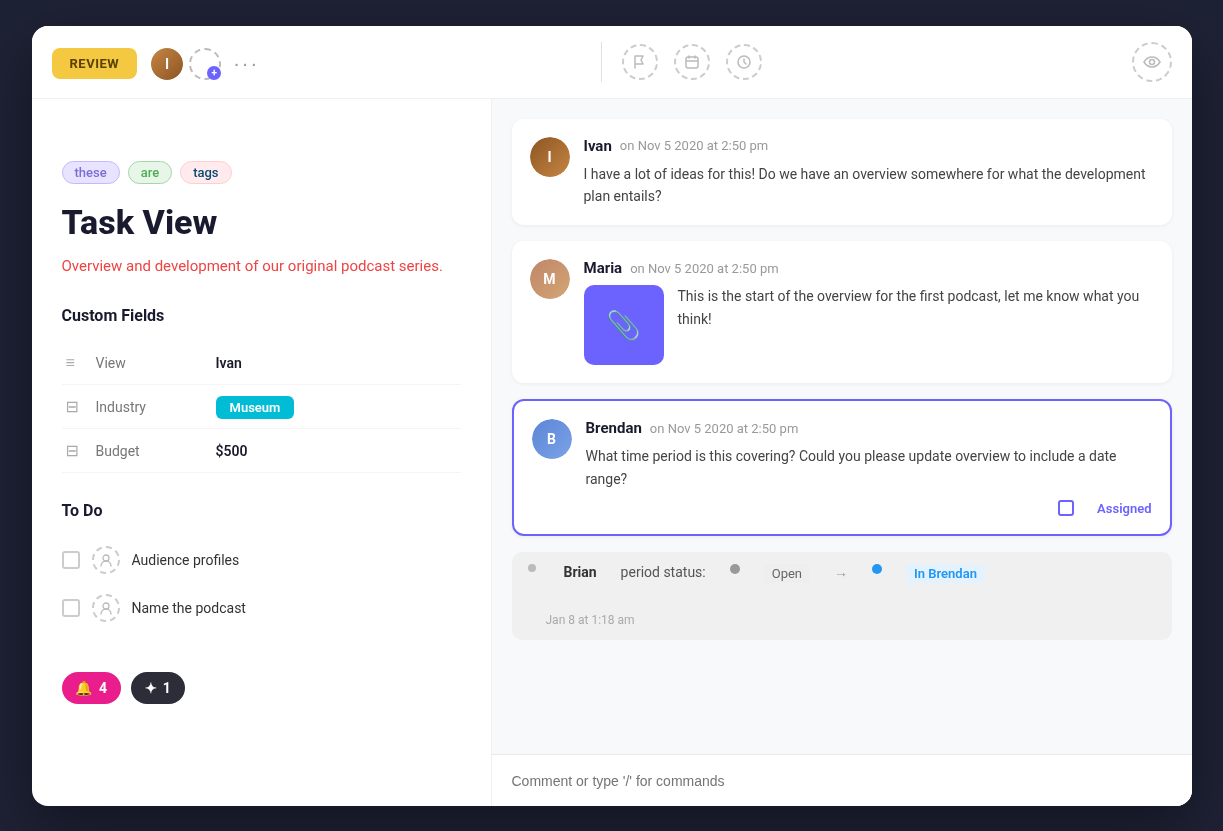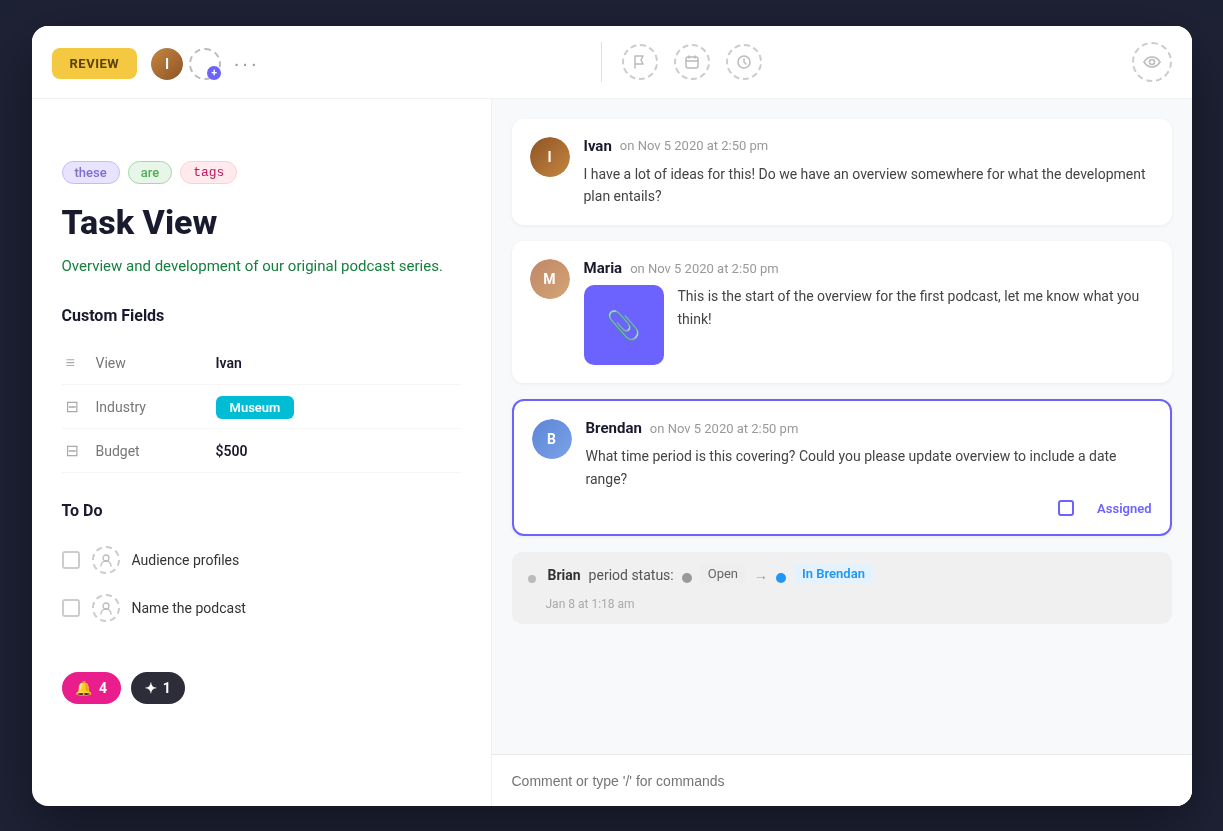--- a/index.html
+++ b/index.html
@@ -157,31 +157,31 @@
       margin-top: 42px;
     }
     .tag {
       padding: 3px 12px;
       border-radius: 20px;
       font-size: 13px;
       font-weight: 500;
     }
     .tag-these { background: #e8e4ff; color: #7c6fd4; border: 1px solid #c5b8ff; }
     .tag-are { background: #e8f5e9; color: #4caf50; border: 1px solid #a5d6a7; }
-    .tag-tags { background: #ffebee; color: #be185d; border: 1px solid #ffcdd2; font-family: Liberation Mono, monospace; }
+    .tag-tags { background: #ffebee; color: #0c4a6e; border: 1px solid #ffcdd2; }
     .task-title {
       font-size: 34px;
       font-weight: 800;
       color: #1a1a2e;
       margin-bottom: 12px;
       line-height: 1.2;
     }
     .task-desc {
       font-size: 15px;
-      color: #15803d;
+      color: #ef4444;
       line-height: 1.6;
       margin-bottom: 28px;
     }
     .section-title {
       font-size: 16px;
       font-weight: 700;
       color: #1a1a2e;
       margin-bottom: 16px;
     }
     .fields-table {
@@ -335,22 +335,22 @@
     .assigned-label {
       font-size: 13px;
       color: #6c63ff;
       font-weight: 600;
     }
     .status-change {
       background: #f0f0f0;
       border-radius: 10px;
       padding: 12px 16px;
       display: flex;
-      align-items: flex-end;
-      gap: 8px;
+      align-items: flex-start;
+      gap: 24px;
       flex-wrap: wrap;
     }
     .status-dot {
       width: 10px;
       height: 10px;
       border-radius: 50%;
       display: inline-block;
     }
     .status-dot-gray { background: #999; }
     .status-dot-blue { background: #2196f3; }

